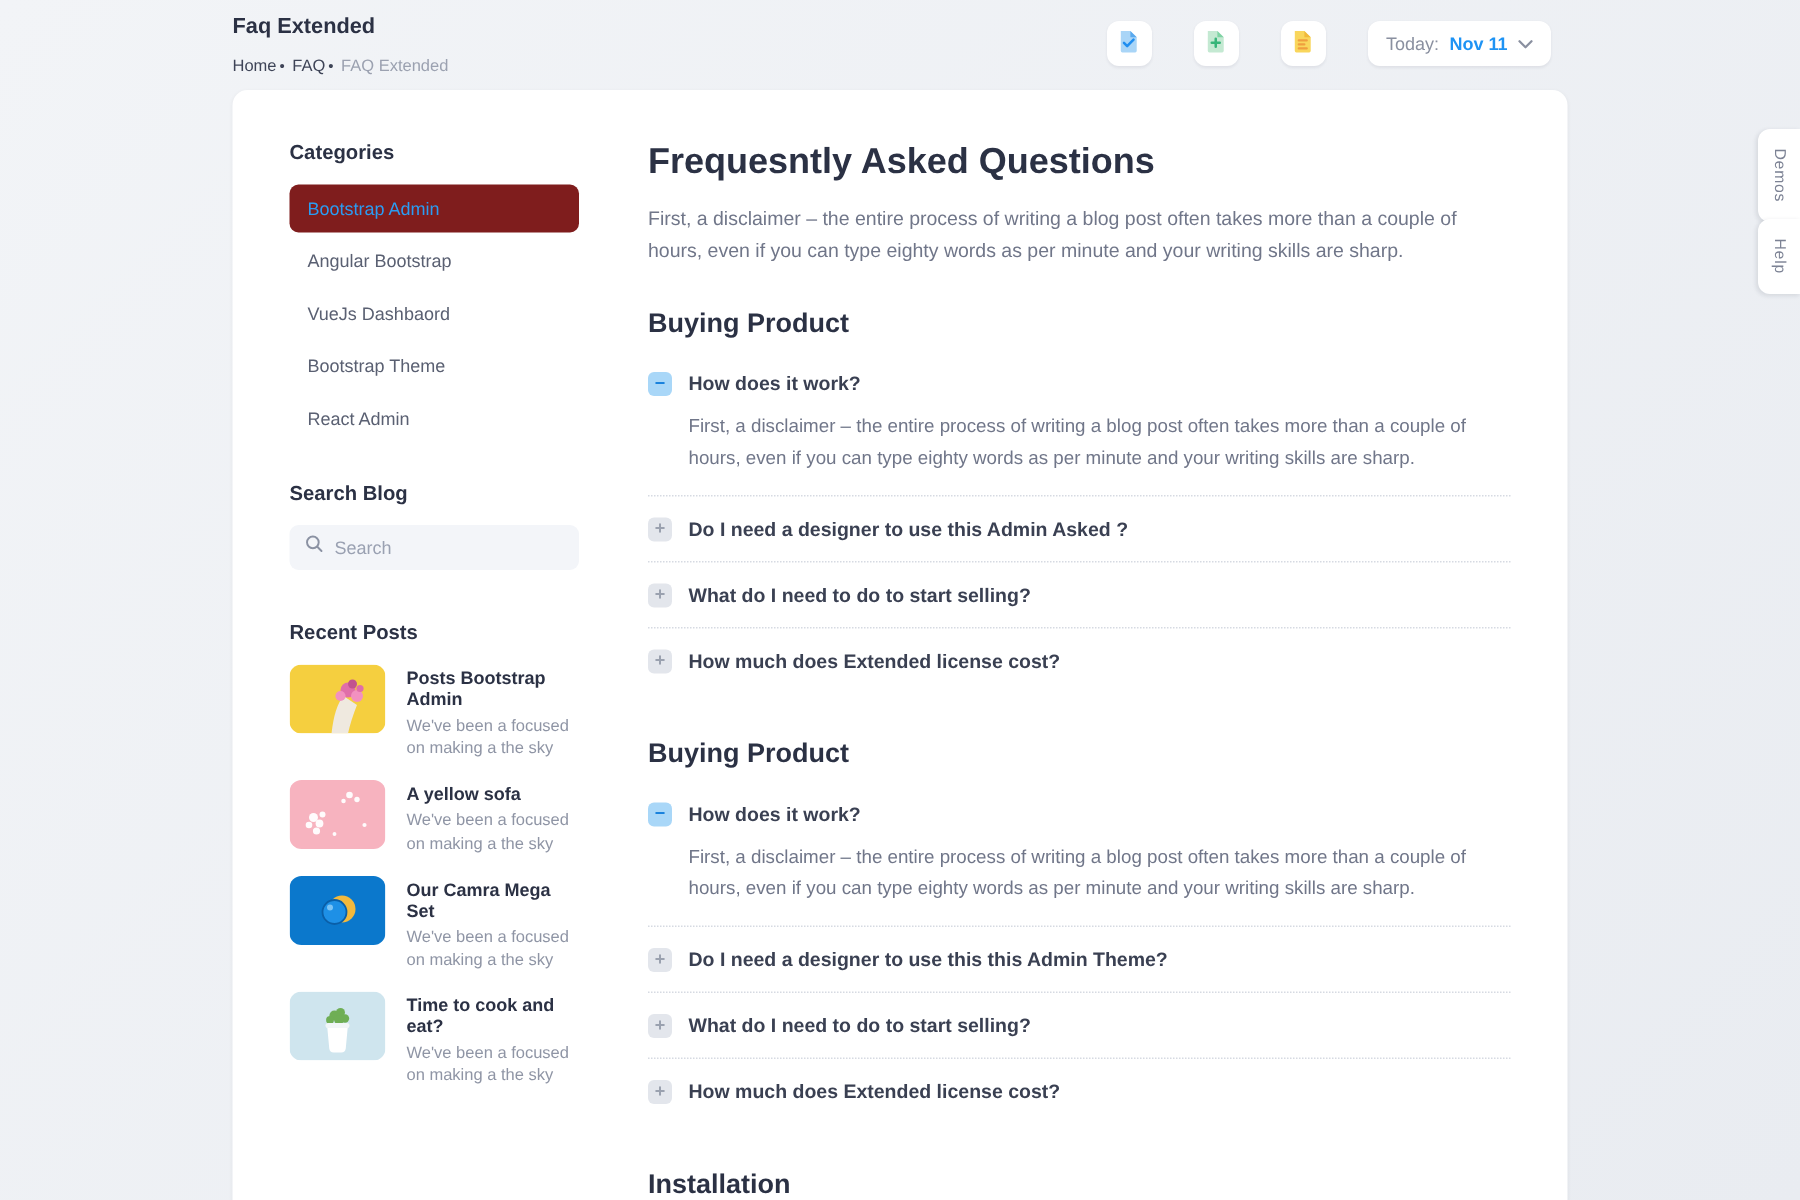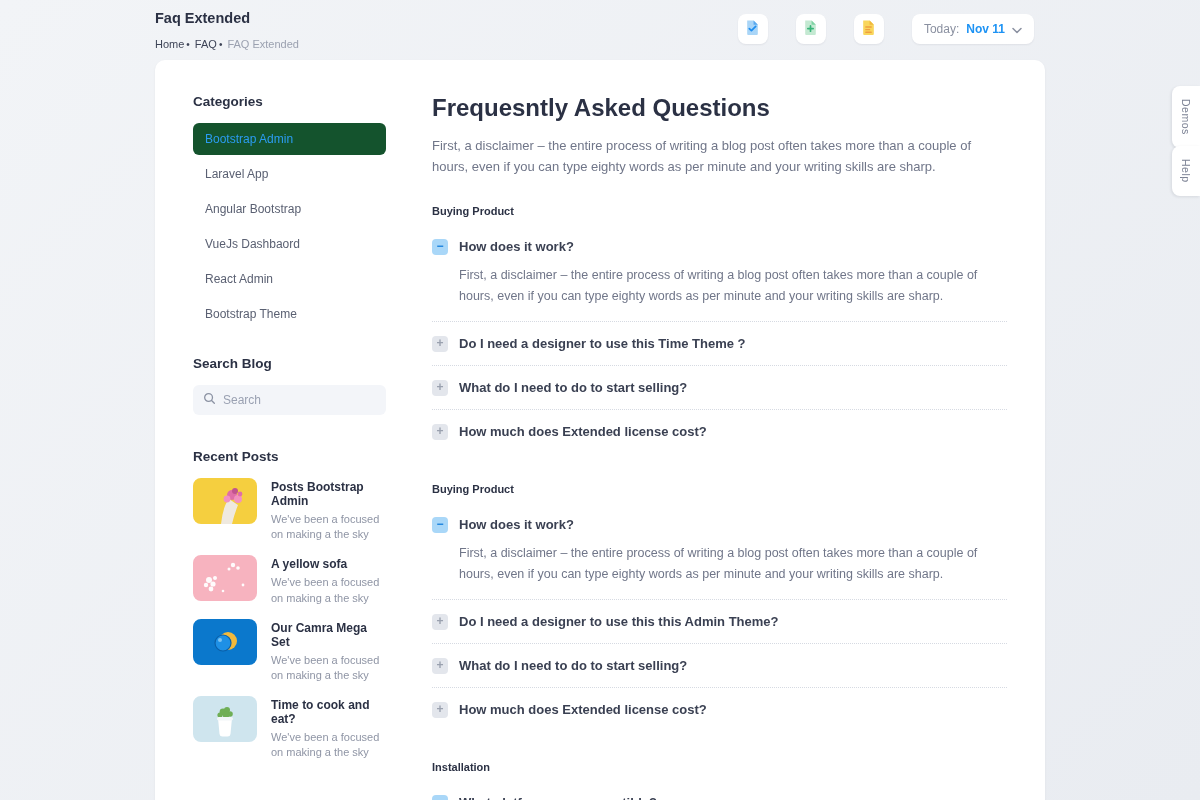--- a/index.html
+++ b/index.html
@@ -34,40 +34,40 @@
   .card { position:absolute; left:155px; top:60px; width:890px; height:760px;
     background:#fff; border-radius:10px; box-shadow:0 1px 3px rgba(20,25,45,.05);
     display:flex; padding:34px 38px; gap:46px; overflow:hidden; }
 
   
   .sidebar { width:193px; flex:none; }
   .side-heading { font-size:13.5px; font-weight:bold; color:#2b3144; margin-bottom:14px; }
   .cat-list { list-style:none; }
   .cat-item { font-size:12px; color:#5a6072; padding:9px 12px; border-radius:6px;
     margin-bottom:3px; cursor:pointer; }
-  .cat-item.active { background:#14532d; color:#2b9cf2; }
+  .cat-item.active { background:#7f1d1d; color:#2b9cf2; }
   .search-section { margin-top:26px; }
   .search-box { height:30px; background:#f3f5f9; border-radius:6px; display:flex;
     align-items:center; padding:0 10px; gap:7px; }
   .search-box input { border:0; background:transparent; font-size:12px; color:#5a6072;
     outline:none; width:100%; }
   .search-box input::placeholder { color:#9aa1b2; }
   .recent-section { margin-top:34px; }
   .post { display:flex; gap:14px; margin-bottom:13px; cursor:pointer; }
   .thumb { width:64px; height:46px; border-radius:8px; flex:none; overflow:hidden; }
   .thumb svg { display:block; }
   .post-title { font-size:12px; font-weight:bold; color:#2b3144; margin:2px 0 4px; }
   .post-excerpt { font-size:11px; color:#8f95a5; line-height:1.38; max-width:112px; }
 
   
   .main { flex:1; min-width:0; }
   .faq-title { font-size:24px; font-weight:bold; color:#2b3144; margin:0 0 13px; }
   .intro { font-size:13px; color:#707689; line-height:1.65; margin-bottom:27px; }
   .faq-section { margin-bottom:30px; }
-  .section-heading { font-size:11px; font-weight:bold; color:#2b3144; margin-bottom:8px; }
+  .section-heading { font-size:18px; font-weight:bold; color:#2b3144; margin-bottom:8px; }
   .faq-item { padding:13px 0; border-bottom:1px dotted #d6dae2; }
   .faq-item.no-border { border-bottom:none; }
   .faq-q { display:flex; align-items:flex-start; gap:11px; cursor:pointer; }
   .toggle { width:16px; height:16px; border-radius:4px; flex:none; font-size:12px;
     line-height:15px; text-align:center; font-weight:bold; margin-top:1px; }
   .toggle.minus { background:#a9d7f8; color:#1781dd; }
   .toggle.minus::before { content:"−"; }
   .toggle.plus { background:#e3e6ec; color:#9aa1af; }
   .toggle.plus::before { content:"+"; }
   .q-text { font-size:13px; font-weight:bold; color:#3a4052; padding-top:1px; }
@@ -131,25 +131,24 @@
     </div>
   </div>
 </div>
 
 <div class="card">
 
   <aside class="sidebar">
     <div class="side-heading">Categories</div>
     <ul class="cat-list">
       <li class="cat-item active">Bootstrap Admin</li>
-      <li class="cat-item">Laravel App</li>
       <li class="cat-item">Angular Bootstrap</li>
       <li class="cat-item">VueJs Dashbaord</li>
+      <li class="cat-item">Bootstrap Theme</li>
       <li class="cat-item">React Admin</li>
-      <li class="cat-item">Bootstrap Theme</li>
     </ul>
 
     <div class="search-section">
       <div class="side-heading">Search Blog</div>
       <div class="search-box">
         <span>
           <svg width="13" height="13" viewBox="0 0 14 14">
               <circle cx="6" cy="6" r="4.2" stroke="#8b92a3" stroke-width="1.4" fill="none"></circle>
               <path d="M9.2 9.2l3 3" stroke="#8b92a3" stroke-width="1.4" stroke-linecap="round"></path>
             </svg>
@@ -253,21 +252,21 @@
         <div class="faq-q">
           <span class="toggle minus"></span>
           <span class="q-text">How does it work?</span>
         </div>
         <p class="answer">First, a disclaimer – the entire process of writing a blog post often takes more than a couple of hours, even if you can type eighty words as per minute and your writing skills are sharp.</p>
       </div>
 
       <div class="faq-item">
         <div class="faq-q">
           <span class="toggle plus"></span>
-          <span class="q-text">Do I need a designer to use this Time Theme ?</span>
+          <span class="q-text">Do I need a designer to use this Admin Asked ?</span>
         </div>
       </div>
 
       <div class="faq-item">
         <div class="faq-q">
           <span class="toggle plus"></span>
           <span class="q-text">What do I need to do to start selling?</span>
         </div>
       </div>
 

